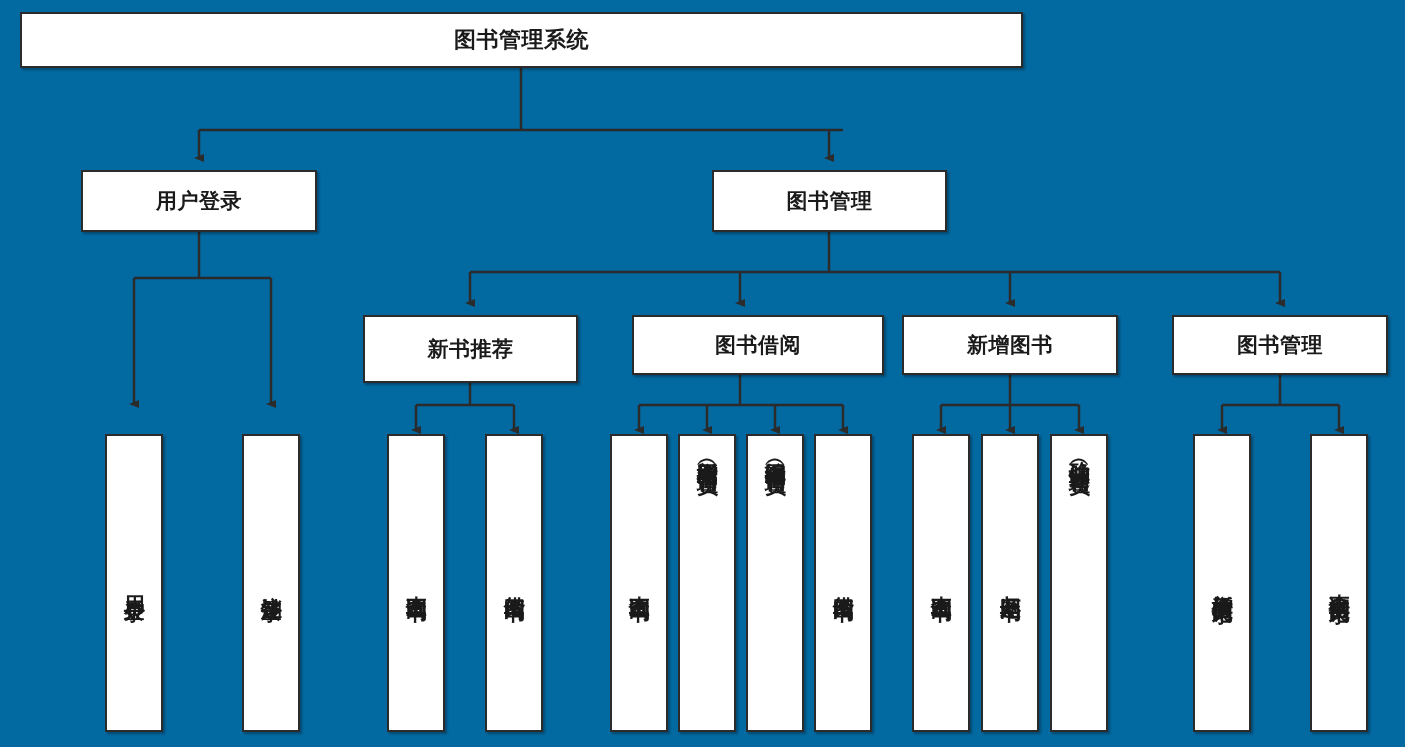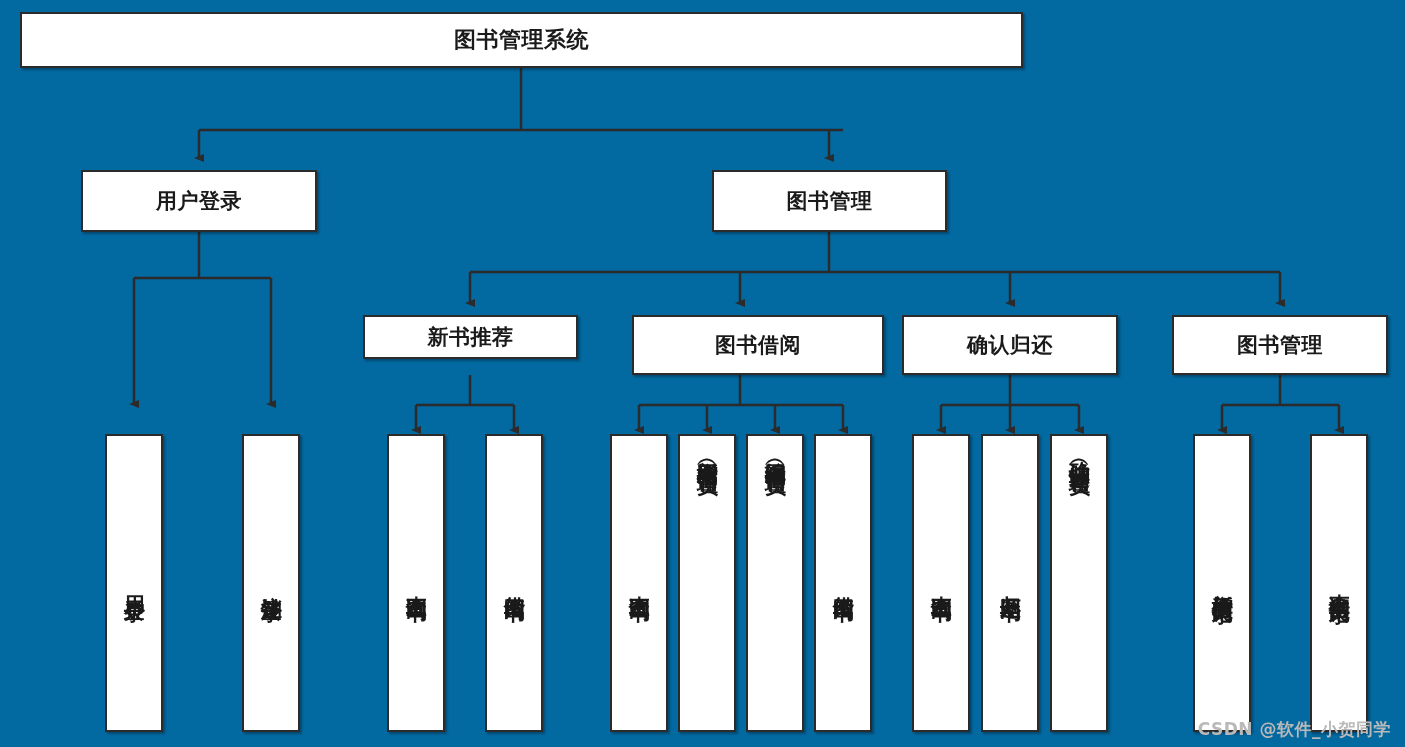--- a/index.html
+++ b/index.html
@@ -137,28 +137,28 @@
     <span class="label">图书管理系统</span>
   </div>
 
   <div class="node lvl2" style="left:81px; top:170px; width:236px; height:62px;">
     <span class="label">用户登录</span>
   </div>
   <div class="node lvl2" style="left:712px; top:170px; width:235px; height:62px;">
     <span class="label">图书管理</span>
   </div>
 
-  <div class="node lvl3" style="left:363px; top:315px; width:215px; height:44px;">
+  <div class="node lvl3" style="left:363px; top:315px; width:215px; height:68px;">
     <span class="label">新书推荐</span>
   </div>
   <div class="node lvl3" style="left:632px; top:315px; width:252px; height:60px;">
     <span class="label">图书借阅</span>
   </div>
   <div class="node lvl3" style="left:902px; top:315px; width:216px; height:60px;">
-    <span class="label">确认归还</span>
+    <span class="label">新增图书</span>
   </div>
   <div class="node lvl3" style="left:1172px; top:315px; width:216px; height:60px;">
     <span class="label">图书管理</span>
   </div>
 
   <div class="node leaf mid" style="left:105px; top:434px; width:58px; height:298px;">
     <span class="label">用户登录</span>
   </div>
   <div class="node leaf mid" style="left:242px; top:434px; width:58px; height:298px;">
     <span class="label">注销登录</span>
@@ -194,15 +194,14 @@
     <span class="label">确认归还（管理员）</span>
   </div>
 
   <div class="node leaf mid" style="left:1193px; top:434px; width:58px; height:298px;">
     <span class="label">新增借阅记录</span>
   </div>
   <div class="node leaf mid" style="left:1310px; top:434px; width:58px; height:298px;">
     <span class="label">查询借阅记录</span>
   </div>
 
-  <div class="watermark">CSDN @软件_小贺同学</div>
 
 </div>
 
 </body></html>

